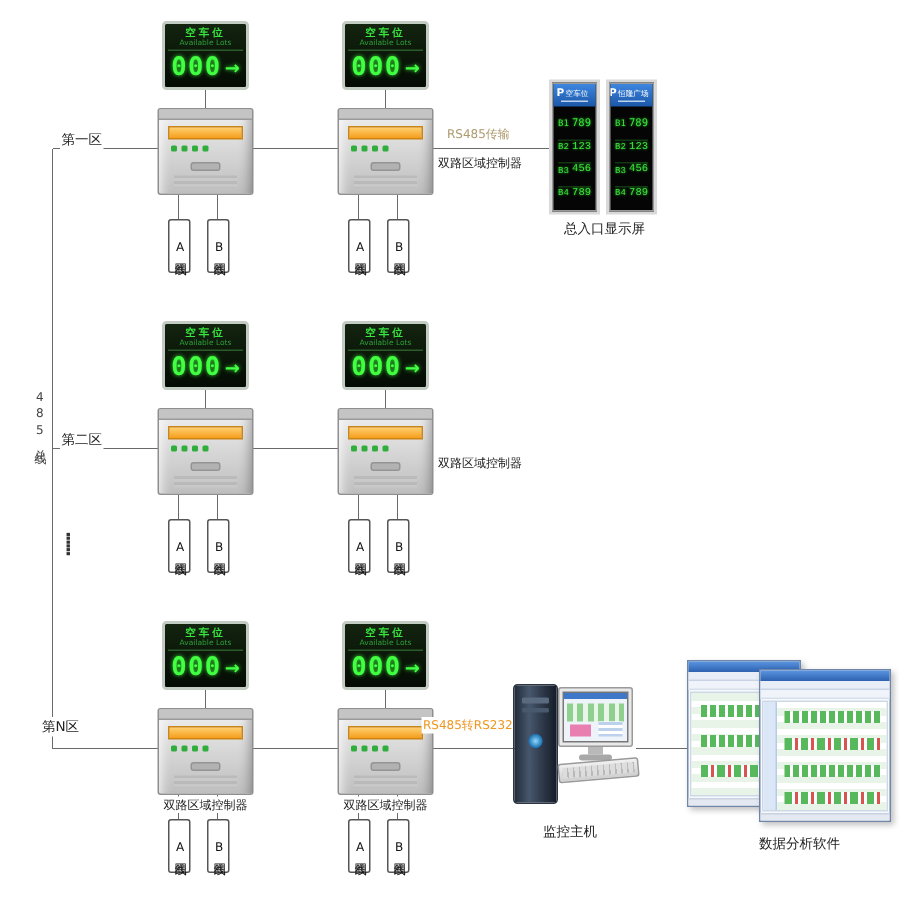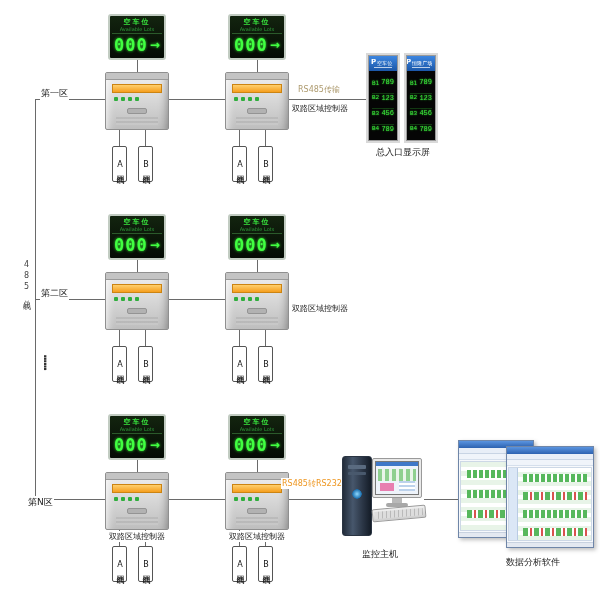--- a/index.html
+++ b/index.html
@@ -133,21 +133,21 @@
         <path d="M145 530 L145 547"></path>
         <path d="M239 530 L239 547"></path>
         <path d="M265 530 L265 547"></path>
     </g>
   </svg>
 
   <div class="abs bus-label" style="left:20px;top:258px;">485总线</div>
   <div class="abs ellipsis-v" style="left:38px;top:354px;">······</div>
   <div class="abs zlabel" style="left:40px;top:87px;">第一区</div>
   <div class="abs zlabel" style="left:40px;top:287px;font-family:Liberation Serif, serif;">第二区</div>
-  <div class="abs zlabel" style="left:27px;top:496px;">第N区</div>
+  <div class="abs zlabel" style="left:27px;top:478px;">第N区</div>
 
   <div class="abs sign" style="left:108px;top:14px;">
     <div class="sign-head">
       <div class="sign-title">空车位</div>
       <div class="sign-sub">Available Lots</div>
     </div>
     <div class="sign-disp">
       <span class="sign-digits">000</span>
       <span class="sign-arrow">→</span>
     </div>

